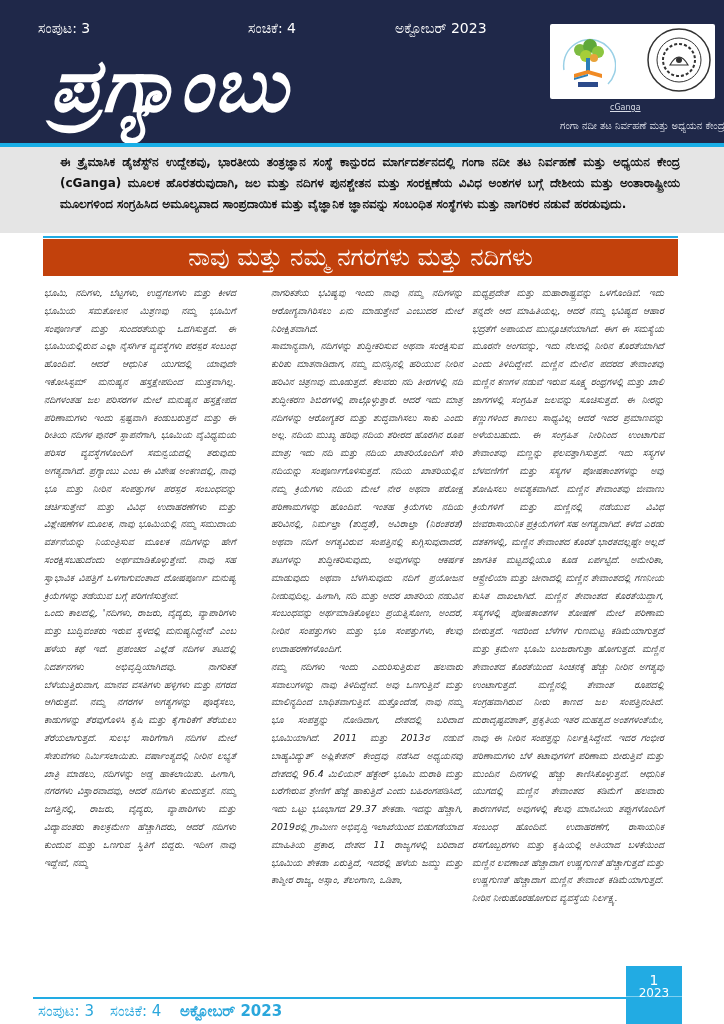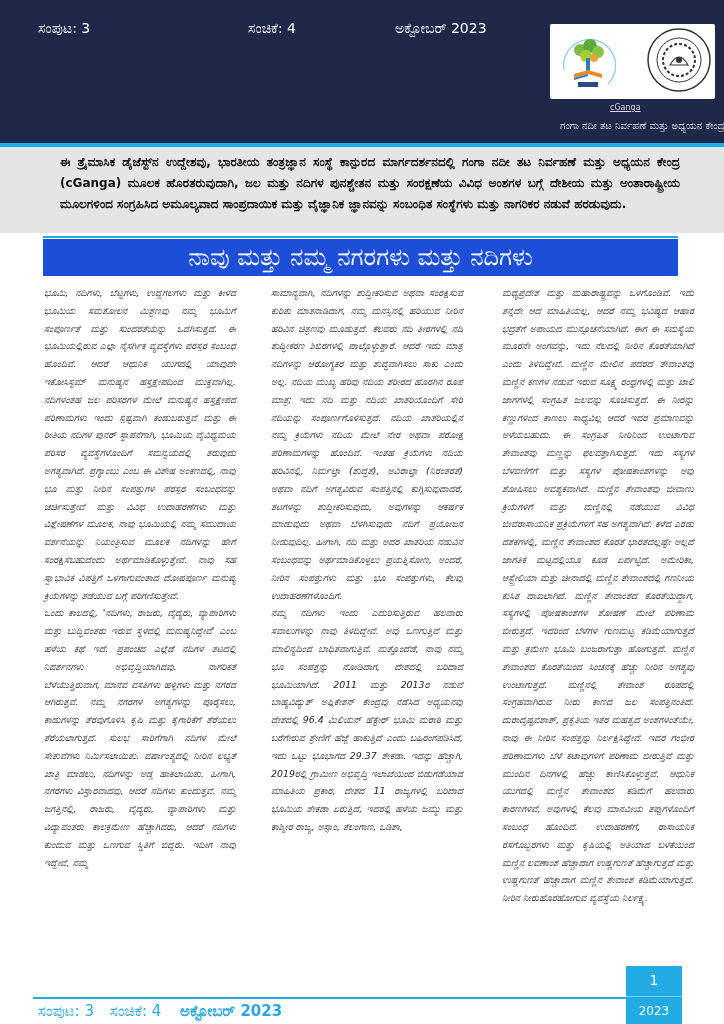--- a/index.html
+++ b/index.html
@@ -11,44 +11,45 @@
   .meta.iss { left: 248px; }
   .meta.date { left: 395px; }
   .masthead { position: absolute; left: 50px; top: 42px; color: #ffffff; font-size: 74px; font-style: italic; font-weight: bold; letter-spacing: 2px; font-family: "DejaVu Sans", sans-serif; }
   .logo-box { position: absolute; left: 550px; top: 24px; width: 165px; height: 75px; background: #ffffff; border-radius: 2px; }
   .logo-tree { position: absolute; left: 8px; top: 6px; width: 58px; height: 62px; }
   .logo-seal { position: absolute; left: 96px; top: 3px; width: 66px; height: 66px; }
   .cganga-label { position: absolute; left: 610px; top: 103px; color: #d7dbe6; font-size: 8px; text-decoration: underline; }
   .center-label { position: absolute; left: 560px; top: 120px; color: #e6e8f0; font-size: 10px; white-space: nowrap; }
   .intro { position: absolute; left: 0; top: 147px; width: 724px; height: 86px; background: #e5e5e5; padding-left: 16px; }
   .intro p { margin: 0; position: absolute; left: 60px; top: 5px; width: 620px; font-size: 12px; font-weight: bold; line-height: 21px; color: #111; text-align: justify; }
-  .title-bar { position: absolute; left: 43px; top: 239px; width: 635px; height: 37px; background: #1d4ed8; color: #fff; font-size: 24px; text-align: center; line-height: 37px; }
+  .title-bar { position: absolute; left: 43px; top: 239px; width: 635px; height: 37px; background: #c2410c; color: #fff; font-size: 24px; text-align: center; line-height: 37px; }
   .title-bar::before { content: ""; position: absolute; left: 0; top: -3px; width: 100%; height: 2px; background: #22abe3; }
   .col { position: absolute; top: 284px; width: 192px; font-size: 9.4px; line-height: 17.8px; color: #222; text-align: justify; font-style: italic; }
   .col p { margin: 0; }
   .col1 { left: 44px; }
   .col2 { left: 271px; }
-  .col3 { left: 502px; }
+  .col3 { left: 472px; }
   .footer-line { position: absolute; left: 33px; top: 997px; width: 593px; height: 2px; background: #22abe3; }
   .footer-text { position: absolute; top: 1002px; color: #2ba7dc; font-size: 15px; white-space: nowrap; }
   .footer-text.vol { left: 38px; }
   .footer-text.iss { left: 110px; }
   .footer-text.date { left: 180px; font-weight: bold; }
   .page-box { position: absolute; left: 626px; top: 966px; width: 56px; height: 58px; background: #22abe3; color: #fff; text-align: center; }
   .page-num { position: absolute; left: 0; top: 6px; width: 100%; font-size: 14px; }
   .page-sep { position: absolute; left: 0; top: 30px; width: 100%; height: 1px; background: #7fd0f0; }
-  .page-year { position: absolute; left: 0; top: 38px; width: 100%; font-size: 12px; }
+  .page-year { position: absolute; left: 0; top: 20px; width: 100%; font-size: 12px; }
 </style>
 </head>
 <body>
 
 <div class="header">
   <span class="meta vol">ಸಂಪುಟ: 3</span>
   <span class="meta iss">ಸಂಚಿಕೆ: 4</span>
   <span class="meta date">ಅಕ್ಟೋಬರ್ 2023</span>
+  <div class="masthead">ಪ್ರಗ್ಯಾಂಬು</div>
 
   <div class="logo-box">
     <svg class="logo-tree" viewBox="0 0 58 62">
       <path d="M6 40 A26 26 0 1 1 50 54" fill="none" stroke="#9ad0e6" stroke-width="1.5"></path>
       <circle cx="22" cy="20" r="6" fill="#7dbb42"></circle>
       <circle cx="32" cy="16" r="7" fill="#5fa83a"></circle>
       <circle cx="40" cy="22" r="6" fill="#8cc63f"></circle>
       <circle cx="28" cy="26" r="6" fill="#a6ce39"></circle>
       <circle cx="36" cy="28" r="4" fill="#e8a33a"></circle>
       <rect x="28" y="28" width="4" height="14" fill="#2b7fb8"></rect>
@@ -73,20 +74,21 @@
   <p>ಈ ತ್ರೈಮಾಸಿಕ ಡೈಜೆಸ್ಟ್‌ನ ಉದ್ದೇಶವು, ಭಾರತೀಯ ತಂತ್ರಜ್ಞಾನ ಸಂಸ್ಥೆ ಕಾನ್ಪುರದ ಮಾರ್ಗದರ್ಶನದಲ್ಲಿ ಗಂಗಾ ನದೀ ತಟ ನಿರ್ವಹಣೆ ಮತ್ತು ಅಧ್ಯಯನ ಕೇಂದ್ರ (cGanga) ಮೂಲಕ ಹೊರತರುವುದಾಗಿ, ಜಲ ಮತ್ತು ನದಿಗಳ ಪುನಶ್ಚೇತನ ಮತ್ತು ಸಂರಕ್ಷಣೆಯ ವಿವಿಧ ಅಂಶಗಳ ಬಗ್ಗೆ ದೇಶೀಯ ಮತ್ತು ಅಂತಾರಾಷ್ಟ್ರೀಯ ಮೂಲಗಳಿಂದ ಸಂಗ್ರಹಿಸಿದ ಅಮೂಲ್ಯವಾದ ಸಾಂಪ್ರದಾಯಿಕ ಮತ್ತು ವೈಜ್ಞಾನಿಕ ಜ್ಞಾನವನ್ನು ಸಂಬಂಧಿತ ಸಂಸ್ಥೆಗಳು ಮತ್ತು ನಾಗರಿಕರ ನಡುವೆ ಹರಡುವುದು.</p>
 </div>
 
 <div class="title-bar">ನಾವು ಮತ್ತು ನಮ್ಮ ನಗರಗಳು ಮತ್ತು ನದಿಗಳು</div>
 
 <div class="col col1">
   <p>ಭೂಮಿ, ನದಿಗಳು, ಬೆಟ್ಟಗಳು, ಉದ್ದಗಲಗಳು ಮತ್ತು ಕೀಳದ ಭೂಮಿಯ ಸಮತೋಲನ ಮಿಶ್ರಣವು ನಮ್ಮ ಭೂಮಿಗೆ ಸಂಪೂರ್ಣತೆ ಮತ್ತು ಸುಂದರತೆಯನ್ನು ಒದಗಿಸುತ್ತದೆ. ಈ ಭೂಮಿಯಲ್ಲಿರುವ ಎಲ್ಲಾ ನೈಸರ್ಗಿಕ ವ್ಯವಸ್ಥೆಗಳು ಪರಸ್ಪರ ಸಂಬಂಧ ಹೊಂದಿವೆ. ಆದರೆ ಆಧುನಿಕ ಯುಗದಲ್ಲಿ ಯಾವುದೇ ಇಕೋಸಿಸ್ಟಮ್ ಮನುಷ್ಯನ ಹಸ್ತಕ್ಷೇಪದಿಂದ ಮುಕ್ತವಾಗಿಲ್ಲ. ನದಿಗಳಂತಹ ಜಲ ಪರಿಸರಗಳ ಮೇಲೆ ಮನುಷ್ಯನ ಹಸ್ತಕ್ಷೇಪದ ಪರಿಣಾಮಗಳು ಇಂದು ಸ್ಪಷ್ಟವಾಗಿ ಕಂಡುಬರುತ್ತವೆ ಮತ್ತು ಈ ರೀತಿಯ ನದಿಗಳ ಪುನರ್ ಸ್ಥಾಪನೆಗಾಗಿ, ಭೂಮಿಯ ವೈವಿಧ್ಯಮಯ ಪರಿಸರ ವ್ಯವಸ್ಥೆಗಳೊಂದಿಗೆ ಸಮನ್ವಯದಲ್ಲಿ ತರುವುದು ಅಗತ್ಯವಾಗಿದೆ. ಪ್ರಗ್ಯಾಂಬು ಎಂಬ ಈ ವಿಶೇಷ ಅಂಕಣದಲ್ಲಿ, ನಾವು ಭೂ ಮತ್ತು ನೀರಿನ ಸಂಪತ್ತುಗಳ ಪರಸ್ಪರ ಸಂಬಂಧವನ್ನು ಚರ್ಚಿಸುತ್ತೇವೆ ಮತ್ತು ವಿವಿಧ ಉದಾಹರಣೆಗಳು ಮತ್ತು ವಿಶ್ಲೇಷಣೆಗಳ ಮೂಲಕ, ನಾವು ಭೂಮಿಯಲ್ಲಿ ನಮ್ಮ ಸಮುದಾಯ ವರ್ತನೆಯನ್ನು ನಿಯಂತ್ರಿಸುವ ಮೂಲಕ ನದಿಗಳನ್ನು ಹೇಗೆ ಸಂರಕ್ಷಿಸಬಹುದೆಂದು ಅರ್ಥಮಾಡಿಕೊಳ್ಳುತ್ತೇವೆ. ನಾವು ಸಹ ಸ್ವಾಭಾವಿಕ ವಿಪತ್ತಿಗೆ ಒಳಗಾಗುವಂತಾದ ದೋಷಪೂರ್ಣ ಮನುಷ್ಯ ಕ್ರಿಯೆಗಳನ್ನು ತಡೆಯುವ ಬಗ್ಗೆ ಪರಿಗಣಿಸುತ್ತೇವೆ.</p>
   <p>ಒಂದು ಕಾಲದಲ್ಲಿ, 'ನದಿಗಳು, ರಾಜರು, ವೈದ್ಯರು, ವ್ಯಾಪಾರಿಗಳು ಮತ್ತು ಬುದ್ಧಿವಂತರು ಇರುವ ಸ್ಥಳದಲ್ಲಿ ಮನುಷ್ಯನಿದ್ದೇವೆ' ಎಂಬ ಹಳೆಯ ಕಥೆ ಇದೆ. ಪ್ರಪಂಚದ ಎಲ್ಲೆಡೆ ನದಿಗಳ ತಟದಲ್ಲಿ ನಿದರ್ಶನಗಳು ಅಭಿವೃದ್ಧಿಯಾಗಿದವು. ನಾಗರಿಕತೆ ಬೆಳೆಯುತ್ತಿರುವಾಗ, ಮಾನವ ವಸತಿಗಳು ಹಳ್ಳಿಗಳು ಮತ್ತು ನಗರದ ಆಗಿರುತ್ತವೆ. ನಮ್ಮ ನಗರಗಳ ಅಗತ್ಯಗಳನ್ನು ಪೂರೈಸಲು, ಕಾಡುಗಳನ್ನು ತೆರವುಗೊಳಿಸಿ ಕೃಷಿ ಮತ್ತು ಕೈಗಾರಿಕೆಗೆ ತೆರೆಯಲು ತೆರೆಯಲಾಗುತ್ತದೆ. ಸುಲಭ ಸಾರಿಗೆಗಾಗಿ ನದಿಗಳ ಮೇಲೆ ಸೇತುವೆಗಳು ನಿರ್ಮಿಸಲಾಯಿತು. ವರ್ಷಾಂತ್ಯದಲ್ಲಿ ನೀರಿನ ಲಭ್ಯತೆ ಖಾತ್ರಿ ಮಾಡಲು, ನದಿಗಳನ್ನು ಅಡ್ಡ ಹಾಕಲಾಯಿತು. ಹೀಗಾಗಿ, ನಗರಗಳು ವಿಸ್ತಾರವಾದವು, ಆದರೆ ನದಿಗಳು ಕುಂದುತ್ತವೆ. ನಮ್ಮ ಜಗತ್ತಿನಲ್ಲಿ, ರಾಜರು, ವೈದ್ಯರು, ವ್ಯಾಪಾರಿಗಳು ಮತ್ತು ವಿದ್ಯಾವಂತರು ಕಾಲಕ್ರಮೇಣ ಹೆಚ್ಚಾಗಿದರು, ಆದರೆ ನದಿಗಳು ಕುಂದುವ ಮತ್ತು ಒಣಗುವ ಸ್ಥಿತಿಗೆ ಬಿದ್ದರು. ಇದೀಗ ನಾವು ಇದ್ದೇವೆ, ನಮ್ಮ</p>
 </div>
 <div class="col col2">
+  <p>ನಾಗರಿಕತೆಯ ಭವಿಷ್ಯವು ಇಂದು ನಾವು ನಮ್ಮ ನದಿಗಳನ್ನು ಆರೋಗ್ಯವಾಗಿರಿಸಲು ಏನು ಮಾಡುತ್ತೇವೆ ಎಂಬುದರ ಮೇಲೆ ನಿರೀಕ್ಷಿತವಾಗಿದೆ.</p>
   <p>ಸಾಮಾನ್ಯವಾಗಿ, ನದಿಗಳನ್ನು ಶುದ್ಧೀಕರಿಸುವ ಅಥವಾ ಸಂರಕ್ಷಿಸುವ ಕುರಿತು ಮಾತನಾಡಿದಾಗ, ನಮ್ಮ ಮನಸ್ಸಿನಲ್ಲಿ ಹರಿಯುವ ನೀರಿನ ಹರಿವಿನ ಚಿತ್ರಣವು ಮೂಡುತ್ತದೆ. ಕೆಲವರು ನದಿ ತೀರಗಳಲ್ಲಿ ನದಿ ಶುದ್ಧೀಕರಣ ಶಿಬಿರಗಳಲ್ಲಿ ಪಾಲ್ಗೊಳ್ಳುತ್ತಾರೆ. ಆದರೆ ಇದು ಮಾತ್ರ ನದಿಗಳನ್ನು ಆರೋಗ್ಯಕರ ಮತ್ತು ಶುದ್ಧವಾಗಿಸಲು ಸಾಕು ಎಂದು ಅಲ್ಲ. ನದಿಯ ಮುಖ್ಯ ಹರಿವು ನದಿಯ ಶರೀರದ ಹೊರಗಿನ ರೂಪ ಮಾತ್ರ; ಇದು ನದಿ ಮತ್ತು ನದಿಯ ಖಾತರಿಯೊಂದಿಗೆ ಸೇರಿ ನದಿಯನ್ನು ಸಂಪೂರ್ಣಗೊಳಿಸುತ್ತದೆ. ನದಿಯ ಖಾತರಿಯಲ್ಲಿನ ನಮ್ಮ ಕ್ರಿಯೆಗಳು ನದಿಯ ಮೇಲೆ ನೇರ ಅಥವಾ ಪರೋಕ್ಷ ಪರಿಣಾಮಗಳನ್ನು ಹೊಂದಿವೆ. ಇಂತಹ ಕ್ರಿಯೆಗಳು ನದಿಯ ಹರಿವಿನಲ್ಲಿ, ನಿರ್ಮಲ್ತಾ (ಶುದ್ಧತೆ), ಅವಿರಾಲ್ತಾ (ನಿರಂತರತೆ) ಅಥವಾ ನದಿಗೆ ಅಗತ್ಯವಿರುವ ಸಂಪತ್ತಿನಲ್ಲಿ ಕುಗ್ಗಿಸುವುದಾದರೆ, ತಟಗಳನ್ನು ಶುದ್ಧೀಕರಿಸುವುದು, ಅವುಗಳನ್ನು ಆಕರ್ಷಕ ಮಾಡುವುದು ಅಥವಾ ಬೆಳಗಿಸುವುದು ನದಿಗೆ ಪ್ರಯೋಜನ ನೀಡುವುದಿಲ್ಲ. ಹೀಗಾಗಿ, ನದಿ ಮತ್ತು ಅದರ ಖಾತರಿಯ ನಡುವಿನ ಸಂಬಂಧವನ್ನು ಅರ್ಥಮಾಡಿಕೊಳ್ಳಲು ಪ್ರಯತ್ನಿಸೋಣ, ಅಂದರೆ, ನೀರಿನ ಸಂಪತ್ತುಗಳು ಮತ್ತು ಭೂ ಸಂಪತ್ತುಗಳು, ಕೆಲವು ಉದಾಹರಣೆಗಳೊಂದಿಗೆ.</p>
   <p>ನಮ್ಮ ನದಿಗಳು ಇಂದು ಎದುರಿಸುತ್ತಿರುವ ಹಲವಾರು ಸವಾಲುಗಳನ್ನು ನಾವು ತಿಳಿದಿದ್ದೇವೆ. ಅವು ಒಣಗುತ್ತಿವೆ ಮತ್ತು ಮಾಲಿನ್ಯದಿಂದ ಬಾಧಿತವಾಗುತ್ತಿವೆ. ಮತ್ತೊಂದೆಡೆ, ನಾವು ನಮ್ಮ ಭೂ ಸಂಪತ್ತನ್ನು ನೋಡಿದಾಗ, ದೇಶದಲ್ಲಿ ಬರಿದಾದ ಭೂಮಿಯಾಗಿದೆ. 2011 ಮತ್ತು 2013ರ ನಡುವೆ ಬಾಹ್ಯವಿದ್ಯುತ್ ಅಪ್ಲಿಕೇಶನ್ ಕೇಂದ್ರವು ನಡೆಸಿದ ಅಧ್ಯಯನವು ದೇಶದಲ್ಲಿ 96.4 ಮಿಲಿಯನ್ ಹೆಕ್ಟೇರ್ ಭೂಮಿ ಮರಾಠಿ ಮತ್ತು ಬರೆಗೇರುವ ಶ್ರೇಣಿಗೆ ಹೆಜ್ಜೆ ಹಾಕುತ್ತಿದೆ ಎಂದು ಬಹಿರಂಗಪಡಿಸಿದೆ, ಇದು ಒಟ್ಟು ಭೂಭಾಗದ 29.37 ಶೇಕಡಾ. ಇದನ್ನು ಹೆಚ್ಚಾಗಿ, 2019ರಲ್ಲಿ ಗ್ರಾಮೀಣ ಅಭಿವೃದ್ಧಿ ಇಲಾಖೆಯಿಂದ ಬಿಡುಗಡೆಯಾದ ಮಾಹಿತಿಯ ಪ್ರಕಾರ, ದೇಶದ 11 ರಾಜ್ಯಗಳಲ್ಲಿ ಬರಿದಾದ ಭೂಮಿಯ ಶೇಕಡಾ ಏರುತ್ತಿದೆ, ಇದರಲ್ಲಿ ಹಳೆಯ ಜಮ್ಮು ಮತ್ತು ಕಾಶ್ಮೀರ ರಾಜ್ಯ, ಅಸ್ಸಾಂ, ತೆಲಂಗಾಣ, ಒಡಿಶಾ,</p>
 </div>
 <div class="col col3">
   <p>ಮಧ್ಯಪ್ರದೇಶ ಮತ್ತು ಮಹಾರಾಷ್ಟ್ರವನ್ನು ಒಳಗೊಂಡಿವೆ. ಇದು ತನ್ನದೇ ಆದ ಮಾಹಿತಿಯಲ್ಲ, ಆದರೆ ನಮ್ಮ ಭವಿಷ್ಯದ ಆಹಾರ ಭದ್ರತೆಗೆ ಅಪಾಯದ ಮುನ್ಸೂಚನೆಯಾಗಿದೆ. ಈಗ ಈ ಸಮಸ್ಯೆಯ ಮೂರನೇ ಅಂಗವನ್ನು, ಇದು ನೆಲದಲ್ಲಿ ನೀರಿನ ಕೊರತೆಯಾಗಿದೆ ಎಂದು ತಿಳಿದಿದ್ದೇವೆ. ಮಣ್ಣಿನ ಮೇಲಿನ ಪದರದ ತೇವಾಂಶವು ಮಣ್ಣಿನ ಕಣಗಳ ನಡುವೆ ಇರುವ ಸೂಕ್ಷ್ಮ ರಂಧ್ರಗಳಲ್ಲಿ ಮತ್ತು ಖಾಲಿ ಜಾಗಗಳಲ್ಲಿ ಸಂಗ್ರಹಿತ ಜಲವನ್ನು ಸೂಚಿಸುತ್ತದೆ. ಈ ನೀರನ್ನು ಕಣ್ಣುಗಳಿಂದ ಕಾಣಲು ಸಾಧ್ಯವಿಲ್ಲ ಆದರೆ ಇದರ ಪ್ರಮಾಣವನ್ನು ಅಳೆಯಬಹುದು. ಈ ಸಂಗ್ರಹಿತ ನೀರಿನಿಂದ ಉಂಟಾಗುವ ತೇವಾಂಶವು ಮಣ್ಣನ್ನು ಫಲವತ್ತಾಗಿಸುತ್ತದೆ. ಇದು ಸಸ್ಯಗಳ ಬೆಳವಣಿಗೆಗೆ ಮತ್ತು ಸಸ್ಯಗಳ ಪೋಷಕಾಂಶಗಳನ್ನು ಅವು ಶೋಷಿಸಲು ಅವಶ್ಯಕವಾಗಿದೆ. ಮಣ್ಣಿನ ತೇವಾಂಶವು ಜೀವಾಣು ಕ್ರಿಯೆಗಳಿಗೆ ಮತ್ತು ಮಣ್ಣಿನಲ್ಲಿ ನಡೆಯುವ ವಿವಿಧ ಜೀವರಾಸಾಯನಿಕ ಪ್ರಕ್ರಿಯೆಗಳಿಗೆ ಸಹ ಅಗತ್ಯವಾಗಿದೆ. ಕಳೆದ ಎರಡು ದಶಕಗಳಲ್ಲಿ, ಮಣ್ಣಿನ ತೇವಾಂಶದ ಕೊರತೆ ಭಾರತದಲ್ಲಷ್ಟೇ ಅಲ್ಲದೆ ಜಾಗತಿಕ ಮಟ್ಟದಲ್ಲಿಯೂ ಕೂಡ ಏರ್ಪಟ್ಟಿದೆ. ಅಮೇರಿಕಾ, ಆಸ್ಟ್ರೇಲಿಯಾ ಮತ್ತು ಚೀನಾದಲ್ಲಿ ಮಣ್ಣಿನ ತೇವಾಂಶದಲ್ಲಿ ಗಣನೀಯ ಕುಸಿತ ದಾಖಲಾಗಿದೆ. ಮಣ್ಣಿನ ತೇವಾಂಶದ ಕೊರತೆಯಿದ್ದಾಗ, ಸಸ್ಯಗಳಲ್ಲಿ ಪೋಷಕಾಂಶಗಳ ಶೋಷಣೆ ಮೇಲೆ ಪರಿಣಾಮ ಬೀರುತ್ತದೆ. ಇದರಿಂದ ಬೆಳೆಗಳ ಗುಣಮಟ್ಟ ಕಡಿಮೆಯಾಗುತ್ತದೆ ಮತ್ತು ಕ್ರಮೇಣ ಭೂಮಿ ಬಂಜರಾಗುತ್ತಾ ಹೋಗುತ್ತದೆ. ಮಣ್ಣಿನ ತೇವಾಂಶದ ಕೊರತೆಯಿಂದ ಸಿಂಚನಕ್ಕೆ ಹೆಚ್ಚು ನೀರಿನ ಅಗತ್ಯವು ಉಂಟಾಗುತ್ತದೆ. ಮಣ್ಣಿನಲ್ಲಿ ತೇವಾಂಶ ರೂಪದಲ್ಲಿ ಸಂಗ್ರಹವಾಗಿರುವ ನೀರು ಕಾಣದ ಜಲ ಸಂಪತ್ತಿನಂತಿದೆ. ದುರಾದೃಷ್ಟವಶಾತ್, ಪ್ರಕೃತಿಯ ಇತರ ಮಹತ್ವದ ಅಂಶಗಳಂತೆಯೇ, ನಾವು ಈ ನೀರಿನ ಸಂಪತ್ತನ್ನು ನಿರ್ಲಕ್ಷಿಸಿದ್ದೇವೆ. ಇದರ ಗಂಭೀರ ಪರಿಣಾಮಗಳು ಬೆಳೆ ಕಟಾವುಗಳಿಗೆ ಪರಿಣಾಮ ಬೀರುತ್ತಿವೆ ಮತ್ತು ಮುಂದಿನ ದಿನಗಳಲ್ಲಿ ಹೆಚ್ಚು ಕಾಣಿಸಿಕೊಳ್ಳುತ್ತವೆ. ಆಧುನಿಕ ಯುಗದಲ್ಲಿ ಮಣ್ಣಿನ ತೇವಾಂಶದ ಕಡಿಮೆಗೆ ಹಲವಾರು ಕಾರಣಗಳಿವೆ, ಅವುಗಳಲ್ಲಿ ಕೆಲವು ಮಾನವೀಯ ತಪ್ಪುಗಳೊಂದಿಗೆ ಸಂಬಂಧ ಹೊಂದಿವೆ. ಉದಾಹರಣೆಗೆ, ರಾಸಾಯನಿಕ ರಸಗೊಬ್ಬರಗಳು ಮತ್ತು ಕೃಷಿಯಲ್ಲಿ ಅತಿಯಾದ ಬಳಕೆಯಿಂದ ಮಣ್ಣಿನ ಲವಣಾಂಶ ಹೆಚ್ಚಾದಾಗ ಉಷ್ಣಗುಣತೆ ಹೆಚ್ಚಾಗುತ್ತದೆ ಮತ್ತು ಉಷ್ಣಗುಣತೆ ಹೆಚ್ಚಾದಾಗ ಮಣ್ಣಿನ ತೇವಾಂಶ ಕಡಿಮೆಯಾಗುತ್ತದೆ. ನೀರಿನ ನೀರುಹೊರಹೋಗುವ ವ್ಯವಸ್ಥೆಯ ನಿರ್ಲಕ್ಷ್ಯ.</p>
 </div>
 
 <div class="footer-line"></div>
 <span class="footer-text vol">ಸಂಪುಟ: 3</span>
 <span class="footer-text iss">ಸಂಚಿಕೆ: 4</span>

